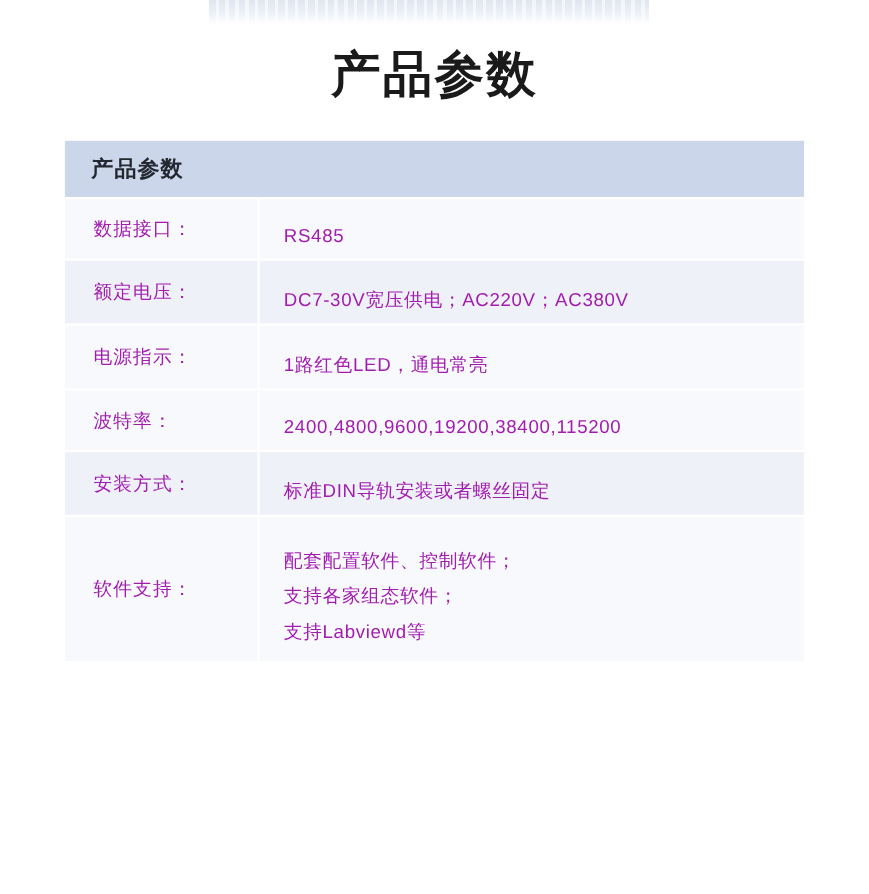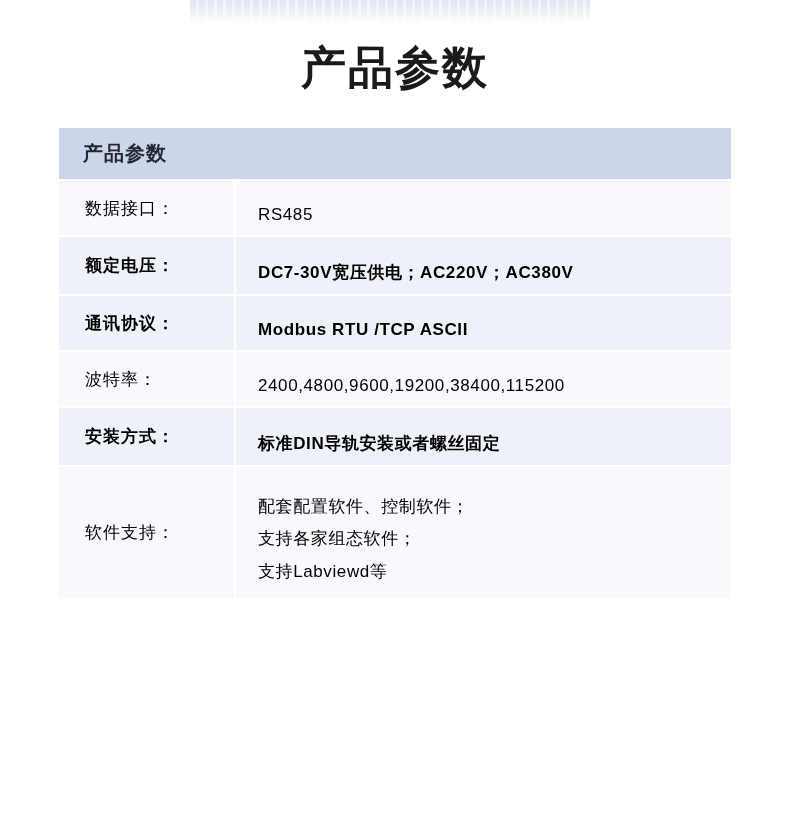--- a/index.html
+++ b/index.html
@@ -56,27 +56,26 @@
     background: #ccd6ea;
     color: #222831;
     font-size: 20px;
     font-weight: bold;
     padding: 12px 0 12px 24px;
     height: 23px;
     letter-spacing: 1px;
   }
   .spec-table td {
     font-size: 17px;
-    color: #000000;
+    color: #a21caf;
     height: 19px;
     vertical-align: middle;
   }
   .spec-table tr.row-even td {
     background: #eef1f8;
-    font-weight: bold;
   }
   .spec-table tr.row-odd td {
     background: #f7f9fc;
   }
   .label-cell {
     width: 176px;
     padding: 10px 0 10px 26px;
     letter-spacing: 1px;
     color: #3a3f47;
   }
@@ -115,31 +114,31 @@
     <tr class="row-odd">
       <td class="label-cell">数据接口：</td>
       <td class="value-cell">RS485</td>
     </tr>
 
     <tr class="row-even">
       <td class="label-cell">额定电压：</td>
       <td class="value-cell">DC7-30V宽压供电；AC220V；AC380V</td>
     </tr>
 
+    <tr class="row-odd">
+      <td class="label-cell">电源指示：</td>
+      <td class="value-cell">1路红色LED，通电常亮</td>
+    </tr>
 
 
 
 
 
 
 
-    <tr class="row-even">
-      <td class="label-cell">通讯协议：</td>
-      <td class="value-cell">Modbus RTU /TCP ASCII</td>
-    </tr>
 
     <tr class="row-odd">
       <td class="label-cell">波特率：</td>
       <td class="value-cell">2400,4800,9600,19200,38400,115200</td>
     </tr>
 
     <tr class="row-even">
       <td class="label-cell">安装方式：</td>
       <td class="value-cell">标准DIN导轨安装或者螺丝固定</td>
     </tr>

